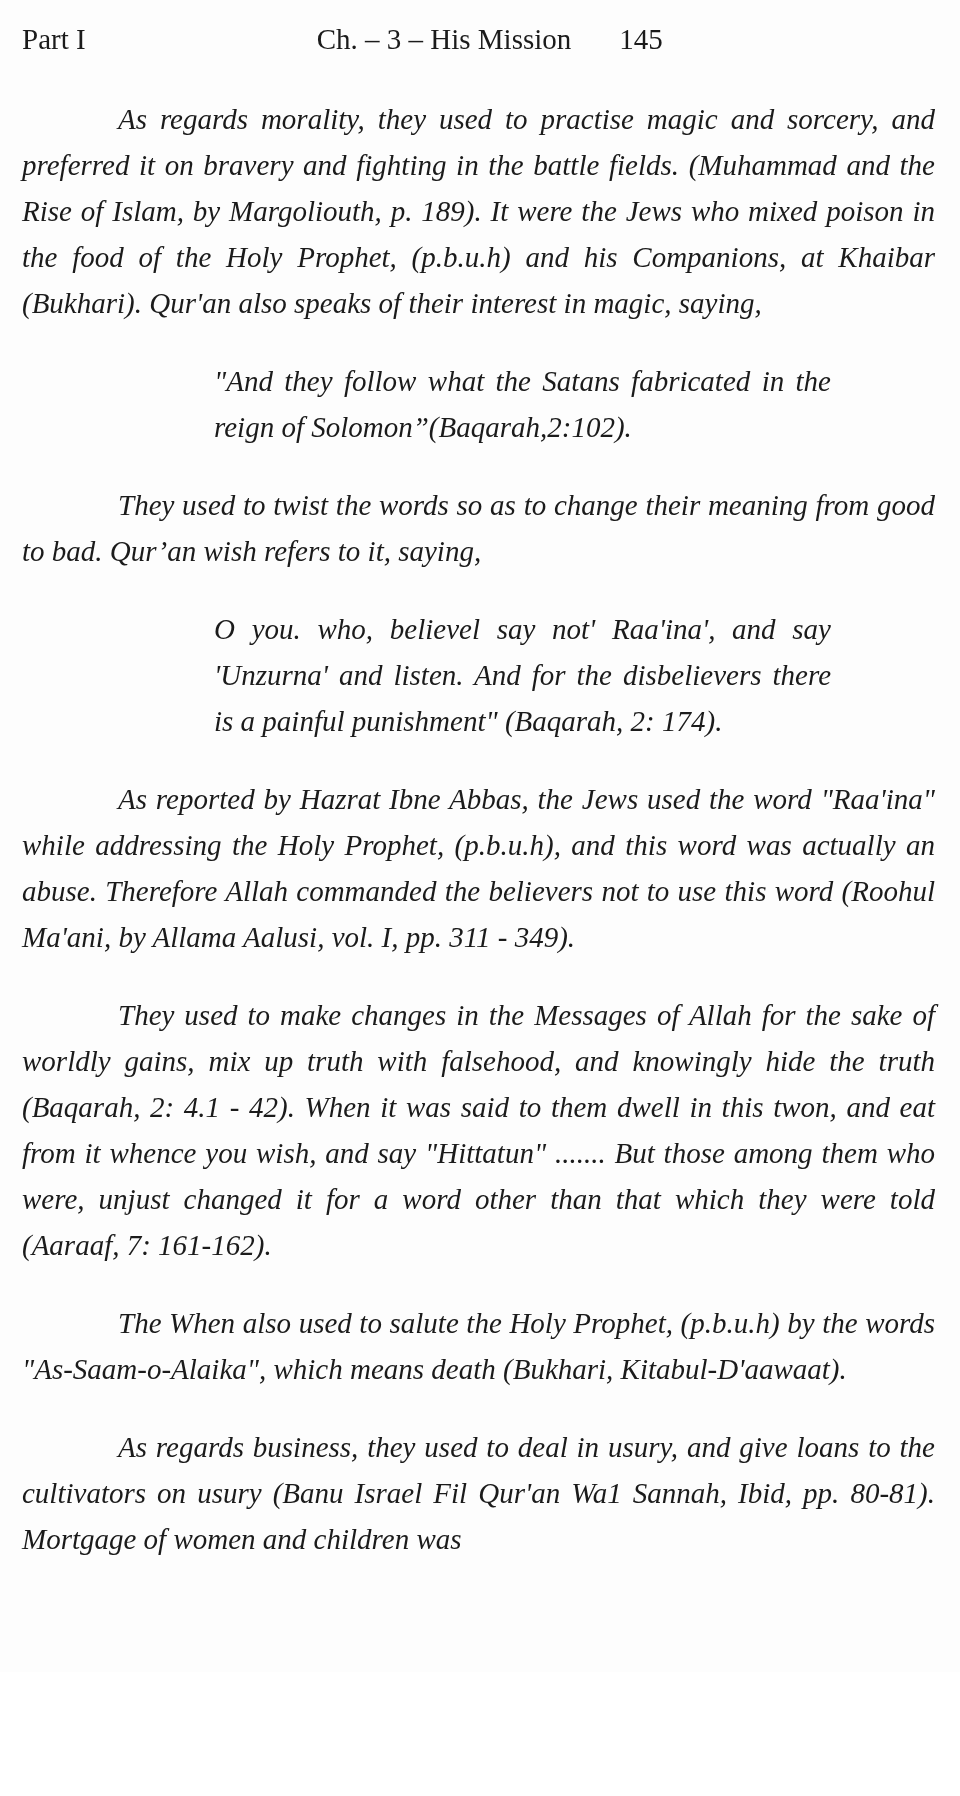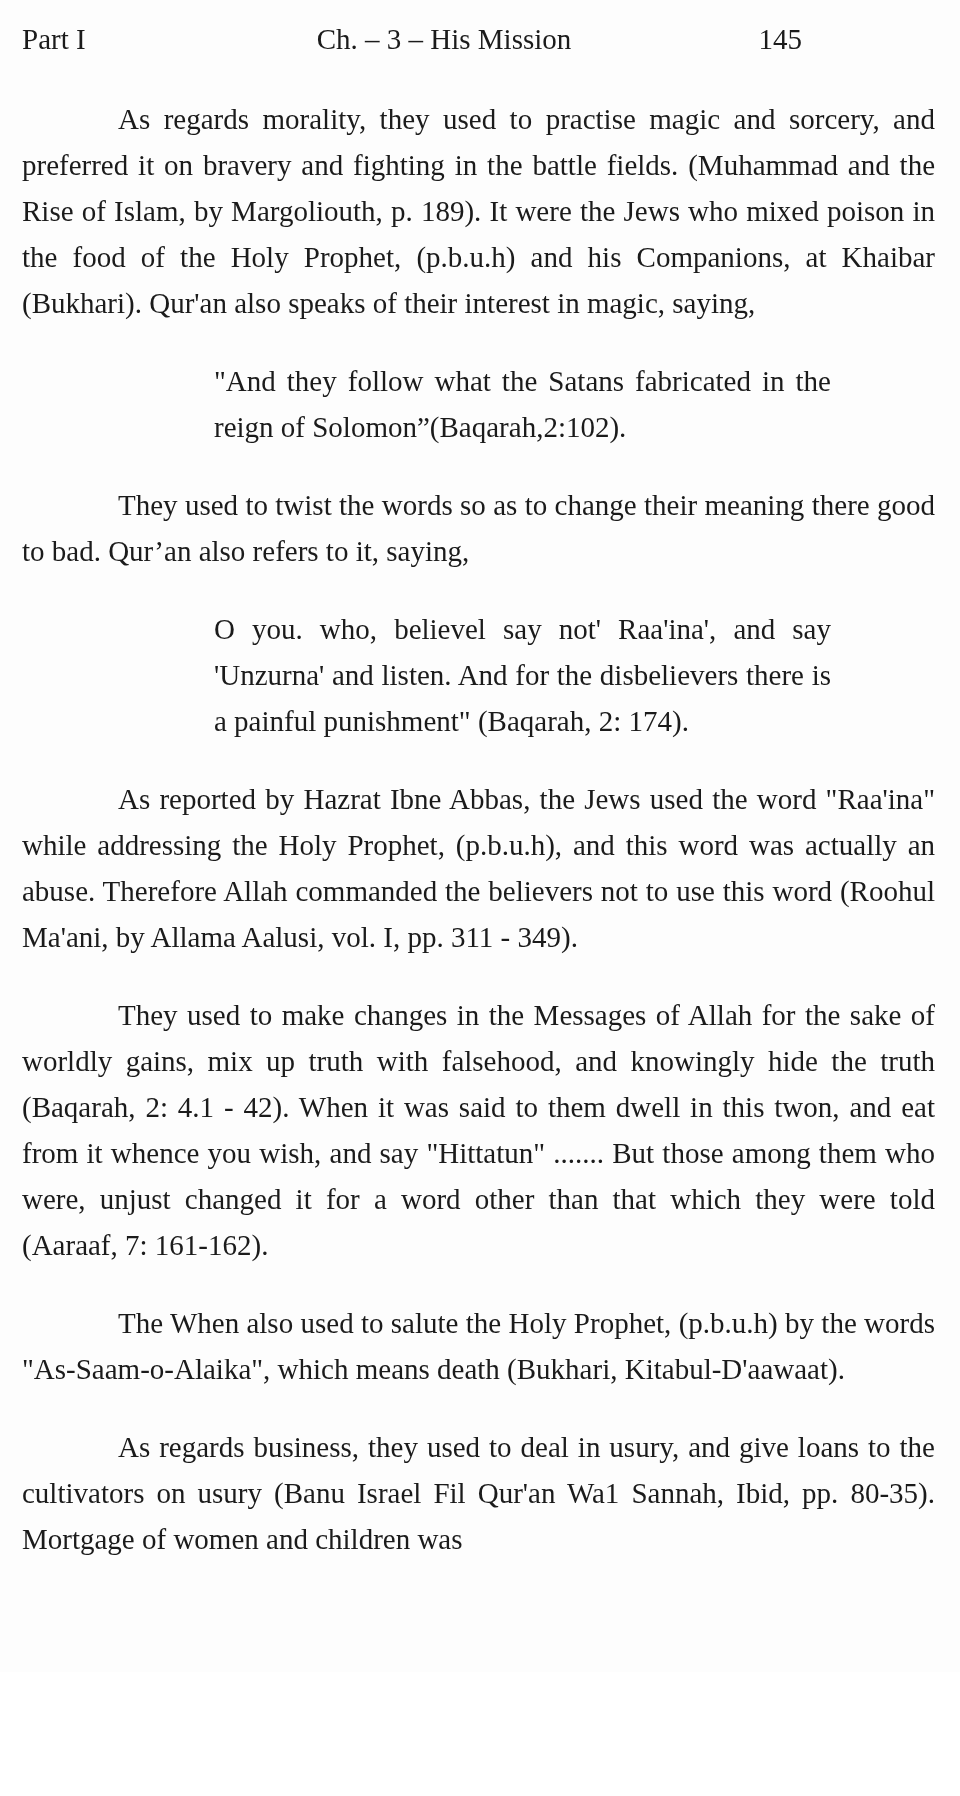--- a/index.html
+++ b/index.html
@@ -22,25 +22,26 @@
   .header {
     display: grid;
     grid-template-columns: 1fr auto 1fr;
     align-items: baseline;
     font-size: 29px;
     line-height: 34px;
     margin-bottom: 40px;
   }
   .header .h-left  { text-align: left; }
   .header .h-center{ text-align: center; transform: translateX(-48px); margin-left: 27px; }
-  .header .h-right { text-align: right; padding-right: 133px; }
+  .header .h-right { padding-right: 133px; }
   .body-text {
     font-size: 29px;
     line-height: 46px;
     text-align: justify;
+    font-style: italic;
   }
   .para {
     margin: 0 0 32px 0;
     text-indent: 96px;
   }
   .quote {
     margin: 0 104px 32px 192px;
     text-indent: 0;
   }
   .para:last-child { margin-bottom: 0; }
@@ -54,26 +55,26 @@
     <span class="h-left">Part I</span>
     <span class="h-center">Ch. – 3 – His Mission</span>
     <span class="h-right">145</span>
   </div>
 
   <div class="body-text">
     <p class="para">As regards morality, they used to practise magic and sorcery, and preferred it on bravery and fighting in the battle fields. (Muhammad and the Rise of Islam, by Margoliouth, p. 189). It were the Jews who mixed poison in the food of the Holy Prophet, (p.b.u.h) and his Companions, at Khaibar (Bukhari). Qur'an also speaks of their interest in magic, saying,</p>
 
     <p class="quote">"And they follow what the Satans fabricated in the reign of Solomon”(Baqarah,2:102).</p>
 
-    <p class="para">They used to twist the words so as to change their meaning there good to bad. Qur’an also refers to it, saying,</p>
+    <p class="para">They used to twist the words so as to change their meaning from good to bad. Qur’an wish refers to it, saying,</p>
 
     <p class="quote">O you. who, believel say not' Raa'ina', and say 'Unzurna' and listen. And for the disbelievers there is a painful punishment" (Baqarah, 2: 174).</p>
 
     <p class="para">As reported by Hazrat Ibne Abbas, the Jews  used the word "Raa'ina" while addressing the Holy Prophet, (p.b.u.h), and this word was actually an abuse. Therefore Allah commanded the believers not to use this word (Roohul Ma'ani, by Allama Aalusi, vol. I, pp. 311 - 349).</p>
 
     <p class="para">They used to make changes in the Messages of Allah for the sake of worldly gains, mix up truth with falsehood, and knowingly hide the truth (Baqarah, 2: 4.1 - 42). When it was said to them dwell in this twon, and eat from it whence you wish, and say "Hittatun" ....... But those among them who were, unjust changed it for a word other than that which they were told (Aaraaf, 7: 161-162).</p>
 
     <p class="para">The When also used to salute the Holy Prophet, (p.b.u.h) by the words "As-Saam-o-Alaika", which means death (Bukhari, Kitabul-D'aawaat).</p>
 
-    <p class="para">As regards business, they used to deal in usury, and give loans to the cultivators on usury (Banu Israel Fil Qur'an Wa1 Sannah, Ibid, pp. 80-35). Mortgage of women and children was</p>
+    <p class="para">As regards business, they used to deal in usury, and give loans to the cultivators on usury (Banu Israel Fil Qur'an Wa1 Sannah, Ibid, pp. 80-81). Mortgage of women and children was</p>
   </div>
 
 </div>
 
 </body></html>

